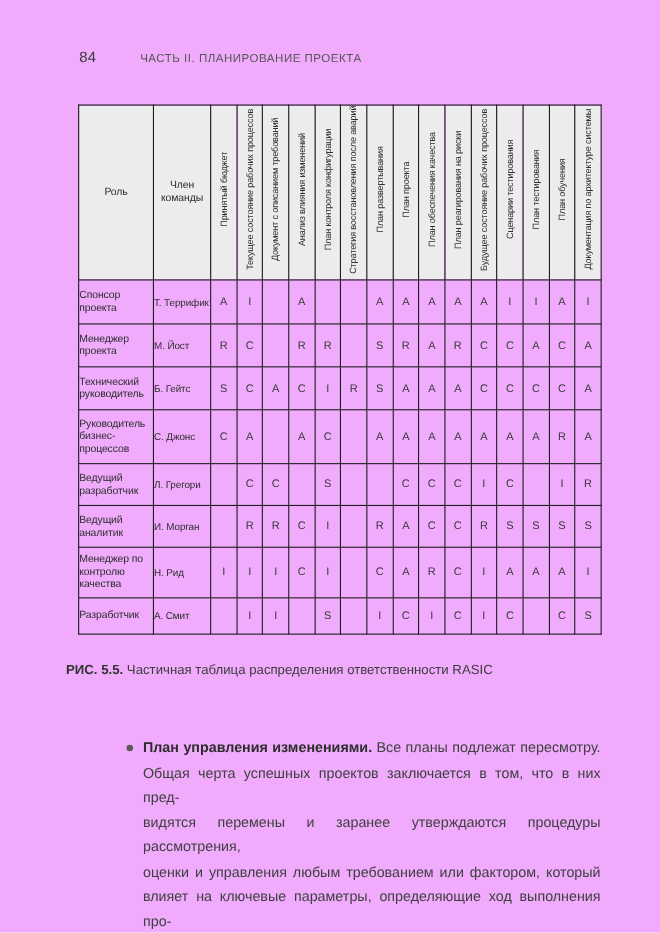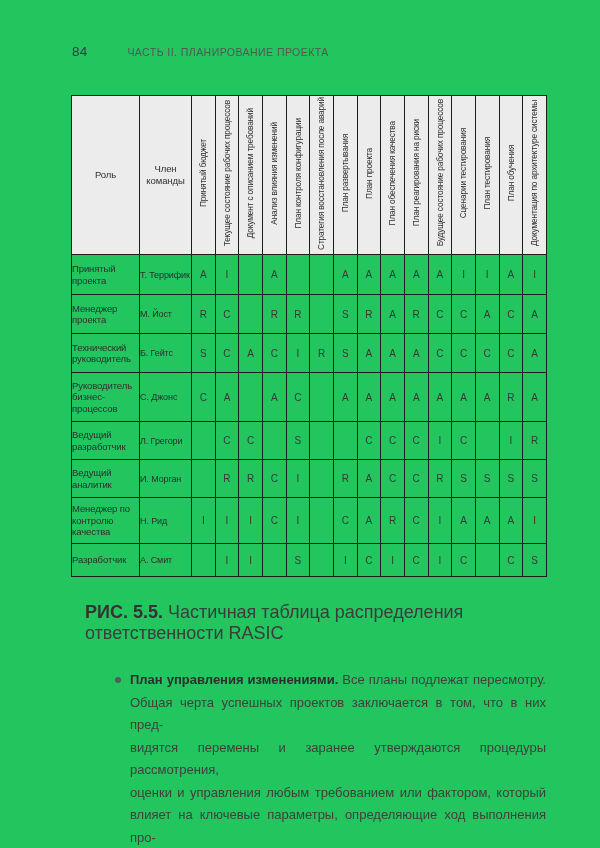--- a/index.html
+++ b/index.html
@@ -1,16 +1,16 @@
 <!DOCTYPE html>
 <html><head>
 <meta charset="utf-8">
 <style>
   html,body{margin:0;padding:0;background:#fff;}
-  .page{position:relative;width:600px;height:848px;background:#22c55e;overflow:hidden;
+  .page{position:relative;width:600px;height:848px;background:#f0abfc;overflow:hidden;
         font-family:"Liberation Sans",sans-serif;color:#3d3d3d;}
 
   
   .runhead{position:absolute;left:72px;top:44px;display:flex;align-items:baseline;}
   .pagenum{font-size:13.5px;color:#3a3a3a;letter-spacing:.2px;}
   .chapter{margin-left:40px;font-size:10.5px;color:#565656;letter-spacing:.45px;}
 
   
   .table-wrap{position:absolute;left:71px;top:95px;}
   table.rasic{border-collapse:collapse;table-layout:fixed;width:476px;}
@@ -29,21 +29,21 @@
   tbody tr:nth-child(2) td{height:38px;}
   tbody tr:nth-child(3) td{height:38px;}
   tbody tr:nth-child(4) td{height:48px;}
   tbody tr:nth-child(5) td{height:37px;}
   tbody tr:nth-child(6) td{height:37px;}
   tbody tr:nth-child(7) td{height:45px;}
   tbody tr:nth-child(8) td{height:32px;}
   tbody tr:nth-child(9) td{height:24px;}
 
   
-  .caption{position:absolute;left:85px;top:602px;width:478px;font-size:18px;color:#3c3c3c;}
+  .caption{position:absolute;left:60px;top:602px;width:478px;font-size:12px;color:#3c3c3c;}
   .caption b{color:#333;}
   .legend{position:absolute;left:70px;top:624px;width:478px;font-size:12.5px;
           line-height:19.5px;color:#3c3c3c;}
   .jl{text-align:justify;text-align-last:justify;}
 
   
   .para{position:absolute;left:130px;top:669px;width:416px;font-size:13px;
         line-height:22.5px;color:#3f3f3f;}
   .pline{width:416px;white-space:nowrap;}
   .pline.jl{white-space:normal;}
@@ -98,21 +98,21 @@
             <th class="th-rot"><span class="vtext">План реагирования на риски</span></th>
             <th class="th-rot"><span class="vtext">Будущее состояние рабочих процессов</span></th>
             <th class="th-rot"><span class="vtext">Сценарии тестирования</span></th>
             <th class="th-rot"><span class="vtext">План тестирования</span></th>
             <th class="th-rot"><span class="vtext">План обучения</span></th>
             <th class="th-rot"><span class="vtext">Документация по архитектуре системы</span></th>
           </tr>
       </thead>
       <tbody id="table-body">
           <tr>
-            <td class="td-role">Принятый проекта</td>
+            <td class="td-role">Спонсор проекта</td>
             <td class="td-member">Т. Террифик</td>
             <td class="td-val">A</td>
             <td class="td-val">I</td>
             <td class="td-val"></td>
             <td class="td-val">A</td>
             <td class="td-val"></td>
             <td class="td-val"></td>
             <td class="td-val">A</td>
             <td class="td-val">A</td>
             <td class="td-val">A</td>

